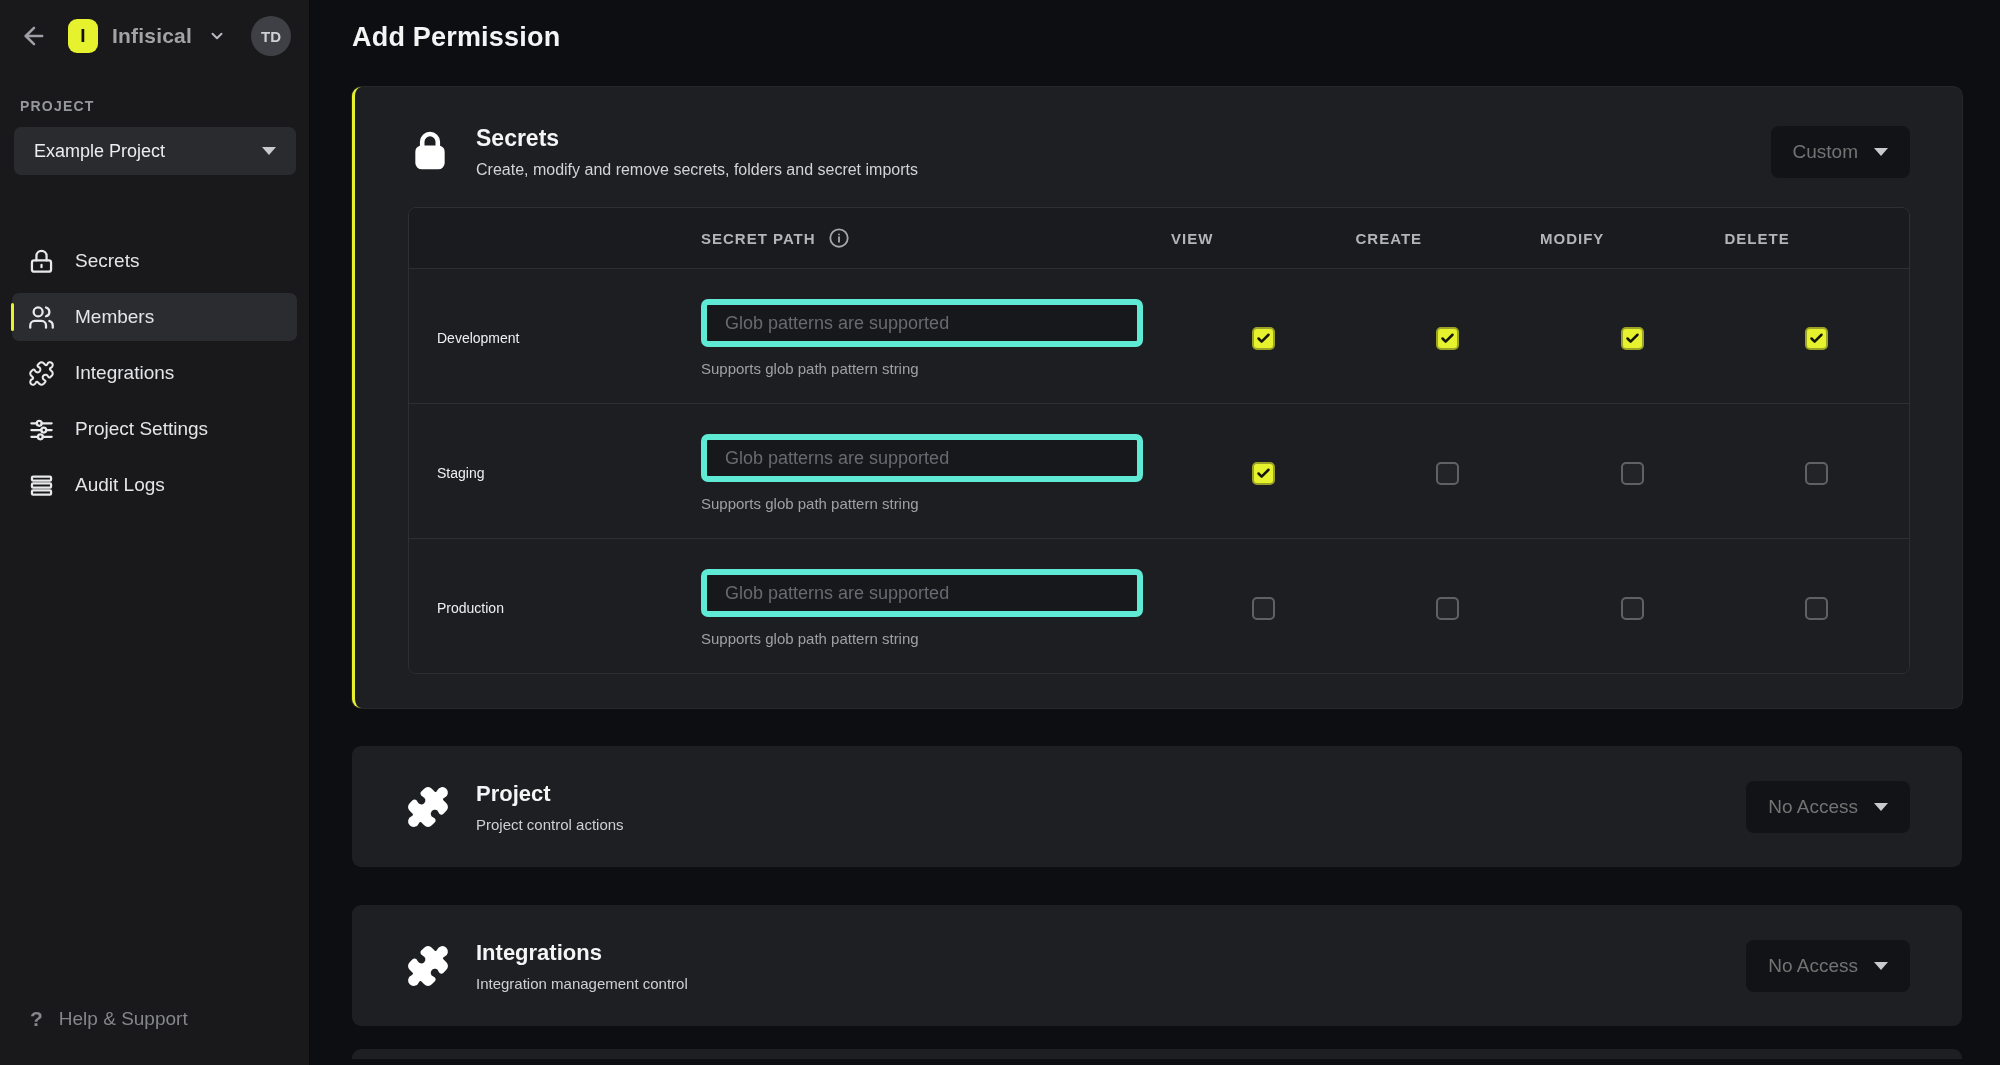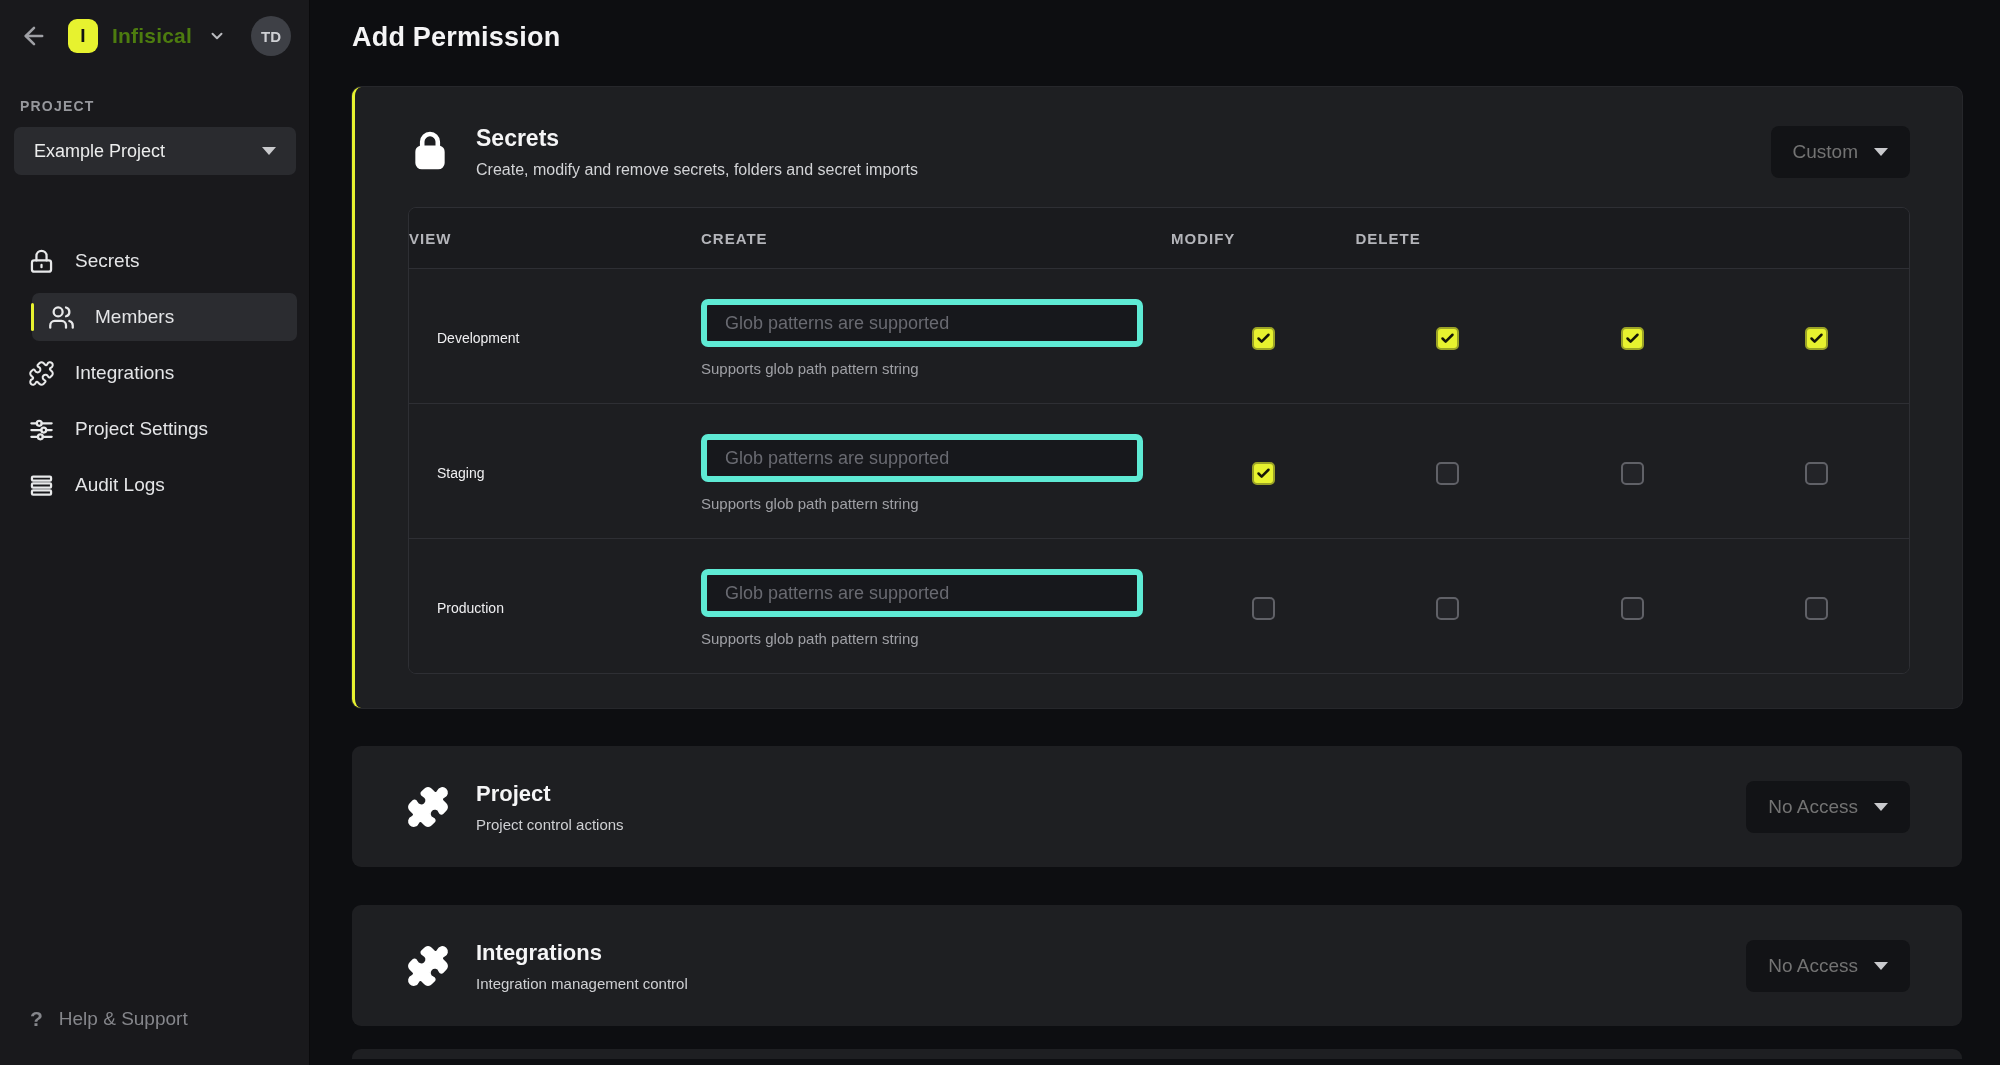--- a/index.html
+++ b/index.html
@@ -6,34 +6,34 @@
   html,body { background:#0d0e11; }
   body { font-family:"Liberation Sans", sans-serif; }
   .screen { position:relative; width:2000px; height:1065px; background:#0d0e11; overflow:hidden; display:flex; }
 
   
   .sidebar { width:310px; height:100%; background:#19191c; border-right:1px solid #0a0a0c; display:flex; flex-direction:column; flex-shrink:0; }
   .sb-header { height:72px; display:flex; align-items:center; padding:0 18px 0 20px; gap:14px; }
   .back-arrow { color:#9fa0a5; width:28px; height:28px; cursor:pointer; }
   .back-arrow svg { width:28px; height:28px; }
   .brand-logo { width:30px; height:34px; background:#e7f22f; border-radius:9px; display:flex; align-items:center; justify-content:center; color:#121212; font-weight:bold; font-size:19px; margin-left:6px; }
-  .brand-name { color:#4d7c0f; font-size:21px; font-weight:700; letter-spacing:.2px; }
+  .brand-name { color:#a3a3a3; font-size:21px; font-weight:700; letter-spacing:.2px; }
   .brand-chevron { color:#b9babe; width:18px; height:18px; margin-left:2px; }
   .brand-chevron svg { width:18px; height:18px; }
   .avatar { margin-left:auto; width:40px; height:40px; border-radius:50%; background:#3e4046; color:#cfd0d4; font-size:15px; font-weight:600; display:flex; align-items:center; justify-content:center; }
 
   .sb-project { padding:26px 14px 0 20px; }
   .sb-section-label { color:#97989d; font-size:14px; font-weight:700; letter-spacing:1.2px; }
   .project-select { margin:13px 0 0 -6px; width:282px; height:48px; background:#2a2b2f; border-radius:7px; display:flex; align-items:center; padding:0 20px; cursor:pointer;justify-content:space-between; }
   .project-select-label { color:#eceded; font-size:18px; }
   .caret-down { width:0; height:0; border-left:7px solid transparent; border-right:7px solid transparent; border-top:8px solid #c9cacd; margin-left:auto; }
 
   .sb-nav { margin-top:62px; display:flex; flex-direction:column; gap:8px; padding:0 12px; }
   .nav-item { position:relative; height:48px; display:flex; align-items:center; gap:20px; padding:0 16px; border-radius:7px; color:#e4e5e7; cursor:pointer; }
-  .nav-item.active { background:#2b2c30;margin-left:20px; }
+  .nav-item.active { background:#2b2c30; }
   .nav-item.active .active-bar { position:absolute; left:-1px; top:10px; width:3px; height:28px; background:#e7f22f; border-radius:2px; }
   .nav-icon { width:27px; height:27px; color:#e8e9ea; flex-shrink:0; display:flex; align-items:center; justify-content:center; }
   .nav-icon svg { width:27px; height:27px; }
   .nav-label { font-size:19px; }
 
   .sb-help { margin-top:auto; padding:0 20px 34px 30px; display:flex; align-items:center; gap:16px; color:#85868b; cursor:pointer; }
   .help-q { font-size:21px; font-weight:700; }
   .help-label { font-size:19px; }
 
   
@@ -197,20 +197,30 @@
         </div>
         <button class="access-btn">
           <span class="access-btn-label">Custom</span>
           <span class="caret-down"></span>
         </button>
       </div>
 
       <div class="perm-table">
 
         <div class="tbl-grid tbl-head">
+          <div class="th-path">
+            <span class="th-text">SECRET PATH</span>
+            <span class="info-icon">
+              <svg viewBox="0 0 24 24" fill="none" stroke="currentColor" stroke-width="2" stroke-linecap="round">
+                  <circle cx="12" cy="12" r="9.5"></circle>
+                  <path d="M12 16.2v-5"></path>
+                  <path d="M12 8.2h.01"></path>
+                </svg>
+            </span>
+          </div>
           <div class="th-action">VIEW</div>
           <div class="th-action">CREATE</div>
           <div class="th-action">MODIFY</div>
           <div class="th-action">DELETE</div>
         </div>
 
         <div class="tbl-grid tbl-row">
           <div class="env-label">Development</div>
           <div class="path-cell">
             <input class="glob-input" placeholder="Glob patterns are supported" style="">

